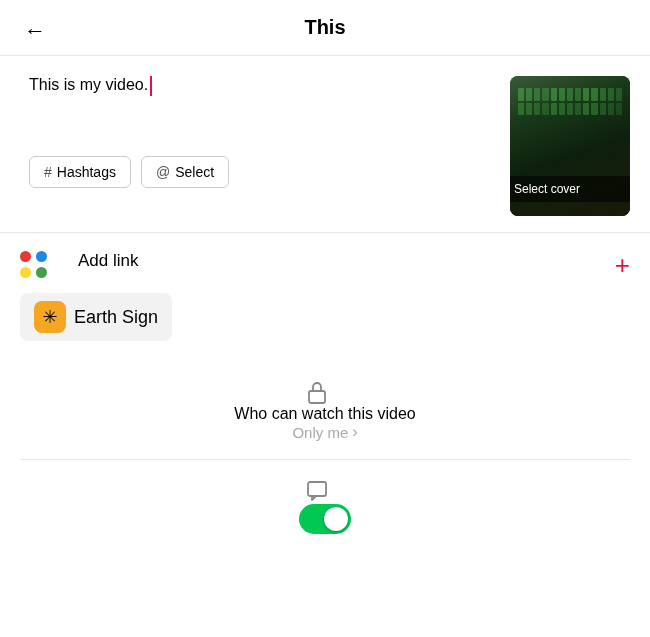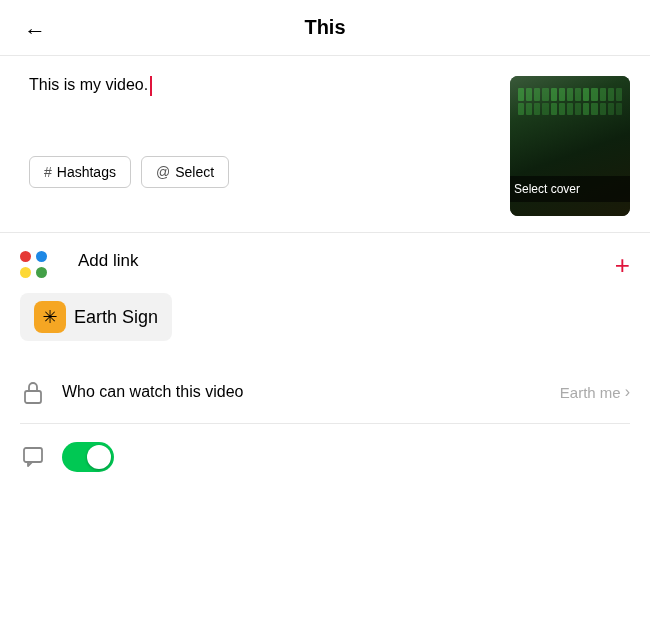--- a/index.html
+++ b/index.html
@@ -183,20 +183,21 @@
     
     .settings-section {
       padding: 0 20px;
       margin-top: 20px;
     }
     .settings-row {
       display: flex;
       align-items: center;
       padding: 18px 0;
       border-bottom: 1px solid #e8e8e8;
+      flex-direction: column;
     }
     .settings-row:last-child {
       border-bottom: none;
     }
     .settings-icon {
       width: 26px;
       height: 26px;
       margin-right: 16px;
       flex-shrink: 0;
       display: flex;
@@ -333,21 +334,21 @@
 
   <div class="settings-row">
     <div class="settings-icon">
       <svg width="22" height="24" viewBox="0 0 22 24" class="lock-icon-svg">
         <rect x="3" y="11" width="16" height="12" rx="2" stroke-width="1.8"></rect>
         <path d="M7 11V7a4 4 0 0 1 8 0v4" stroke-width="1.8"></path>
       </svg>
     </div>
     <span class="settings-label">Who can watch this video</span>
     <span class="settings-value">
-      <span>Earth me</span>
+      <span>Only me</span>
       <span class="chevron">›</span>
     </span>
   </div>
 
   <div class="settings-row">
     <div class="settings-icon">
       <svg width="22" height="22" viewBox="0 0 22 22" class="comment-icon-svg">
         <rect x="2" y="2" width="18" height="14" rx="2" stroke-width="1.8"></rect>
         <path d="M6 20 L10 16 H6 V20Z" stroke-width="1.8" stroke-linejoin="round"></path>
       </svg>

